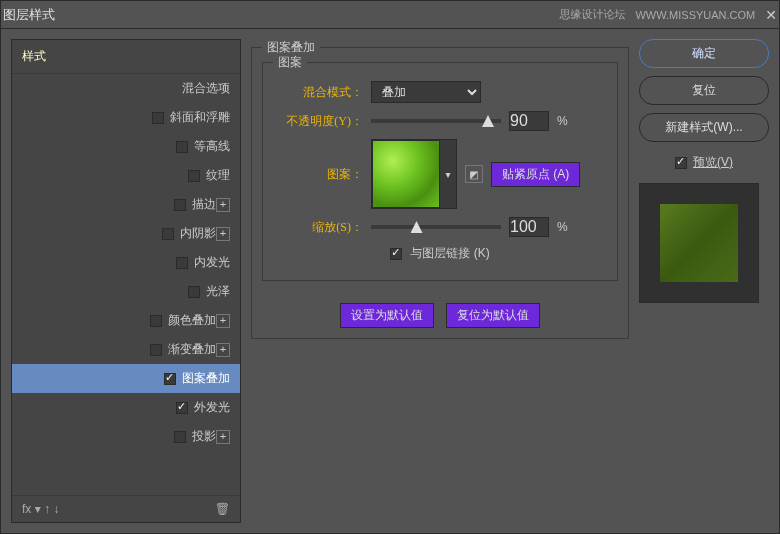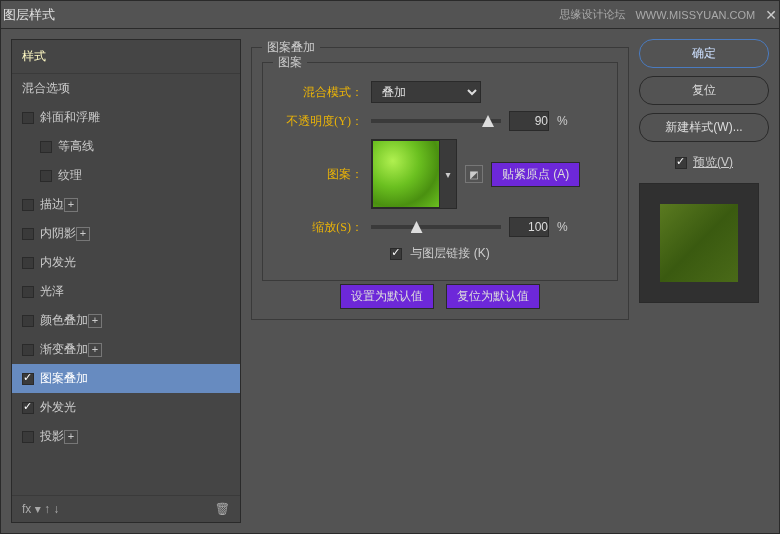--- a/index.html
+++ b/index.html
@@ -4,50 +4,50 @@
 <style>
 * { margin: 0; padding: 0; box-sizing: border-box; font-family: "Microsoft YaHei", sans-serif; }
 body { background: #535353; width: 780px; height: 534px; overflow: hidden; }
 .dialog { width: 780px; height: 534px; background: #535353; border: 1px solid #2a2a2a; display: flex; flex-direction: column; }
 .titlebar { height: 28px; background: #535353; display: flex; align-items: center; padding: 0 2px; border-bottom: 1px solid #2a2a2a; color: #e0e0e0; font-size: 13px; justify-content: space-between; }
 .titlebar-right { display: flex; align-items: center; gap: 10px; color: #aaa; font-size: 11px; }
 .close-x { color: #ccc; font-size: 14px; cursor: pointer; }
 .body { flex: 1; display: flex; padding: 10px; gap: 10px; }
 .left-panel { width: 230px; background: #454545; border: 1px solid #2a2a2a; display: flex; flex-direction: column; }
 .left-header { padding: 8px 10px; color: #fef9c3; font-size: 12px; border-bottom: 1px solid #3a3a3a; }
-.left-item { padding: 6px 10px; color: #ccc; font-size: 12px; display: flex; align-items: center; justify-content: flex-start; cursor: pointer; }
+.left-item { padding: 6px 10px; color: #ccc; font-size: 12px; display: flex; align-items: center; justify-content: flex-end; cursor: pointer; }
 .left-item.selected { background: #678bc0; color: #fff; }
 .left-item .row { display: flex; align-items: center; gap: 6px; }
 .left-item.indent .row { padding-left: 18px; }
 .chk { width: 12px; height: 12px; border: 1px solid #2a2a2a; background: #3a3a3a; display: inline-block; position: relative; }
 .chk.checked::after { content: "✓"; position: absolute; top: -3px; left: 0; color: #fff; font-size: 11px; }
 .plus-box { width: 14px; height: 14px; border: 1px solid #777; display: flex; align-items: center; justify-content: center; color: #ccc; font-size: 11px; line-height: 1; }
 .left-footer { margin-top: auto; padding: 6px 10px; display: flex; align-items: center; justify-content: space-between; color: #aaa; font-size: 12px; border-top: 1px solid #3a3a3a; }
 .center-panel { flex: 1; position: relative; }
 .fieldset { border: 1px solid #3a3a3a; padding: 10px; position: relative; margin-top: 8px; }
 .fieldset-label { position: absolute; top: -9px; left: 10px; background: #535353; padding: 0 5px; color: #ccc; font-size: 12px; }
 .form-row { display: flex; align-items: center; margin: 8px 0; gap: 8px; }
 .form-label { width: 90px; text-align: right; color: #eab308; font-size: 12px; font-family: Liberation Serif, serif; }
 select { background: #3a3a3a; color: #ddd; border: 1px solid #2a2a2a; font-size: 12px; padding: 2px 20px 2px 6px; height: 22px; width: 110px; }
 .slider { flex: 1; height: 4px; background: #3a3a3a; position: relative; max-width: 130px; }
 .slider-thumb { position: absolute; width: 12px; height: 12px; background: #ddd; top: -4px; transform: translateX(-50%); clip-path: polygon(50% 0, 100% 100%, 0 100%); }
-.num-input { width: 40px; height: 20px; background: #3a3a3a; border: 1px solid #2a2a2a; color: #ddd; font-size: 12px; text-align: right; }
+.num-input { width: 40px; height: 20px; background: #3a3a3a; border: 1px solid #2a2a2a; color: #ddd; font-size: 16px; text-align: left; }
 .unit { color: #ccc; font-size: 12px; }
 .pattern-swatch { width: 68px; height: 68px; border: 1px solid #2a2a2a; background: radial-gradient(circle at 30% 30%, #b0f050, #6bc020 40%, #4a9010 70%, #6bc020); }
 .swatch-wrap { display: flex; border: 1px solid #2a2a2a; }
 .swatch-arrow { width: 16px; background: #3a3a3a; display: flex; align-items: center; justify-content: center; color: #ccc; font-size: 10px; }
 .sm-btn { background: #6d28d9; border: 1px solid #2a2a2a; color: #ddd; font-size: 12px; padding: 3px 10px; cursor: pointer; }
 .snap-icon { width: 18px; height: 18px; border: 1px solid #777; display: flex; align-items: center; justify-content: center; color: #ccc; font-size: 10px; }
 .right-panel { width: 130px; display: flex; flex-direction: column; gap: 8px; align-items: stretch; }
 .pill-btn { border-radius: 14px; border: 1px solid #2a2a2a; background: #535353; color: #ddd; font-size: 12px; padding: 5px 0; text-align: center; cursor: pointer; }
 .pill-btn.primary { border: 1px solid #4a7bc0; color: #cde0ff; }
 .preview-row { display: flex; align-items: center; gap: 6px; justify-content: center; color: #ccc; font-size: 12px; margin-top: 4px; text-decoration: underline; }
 .preview-box { width: 120px; height: 120px; background: #303030; border: 1px solid #2a2a2a; margin-top: 4px; display: flex; align-items: center; justify-content: center; }
 .preview-inner { width: 78px; height: 78px; background: linear-gradient(135deg, #5a7a20, #3a5a10 50%, #4a6a18); }
-.center-buttons { display: flex; gap: 12px; justify-content: center; margin-top: 3px; }
+.center-buttons { display: flex; gap: 12px; justify-content: center; margin-top: 22px; }
 </style>
 </head>
 <body>
 
 <div class="dialog">
   <div class="titlebar">
     <span>图层样式</span>
     <div class="titlebar-right">
       <span>思缘设计论坛</span>
       <span>WWW.MISSYUAN.COM</span>

